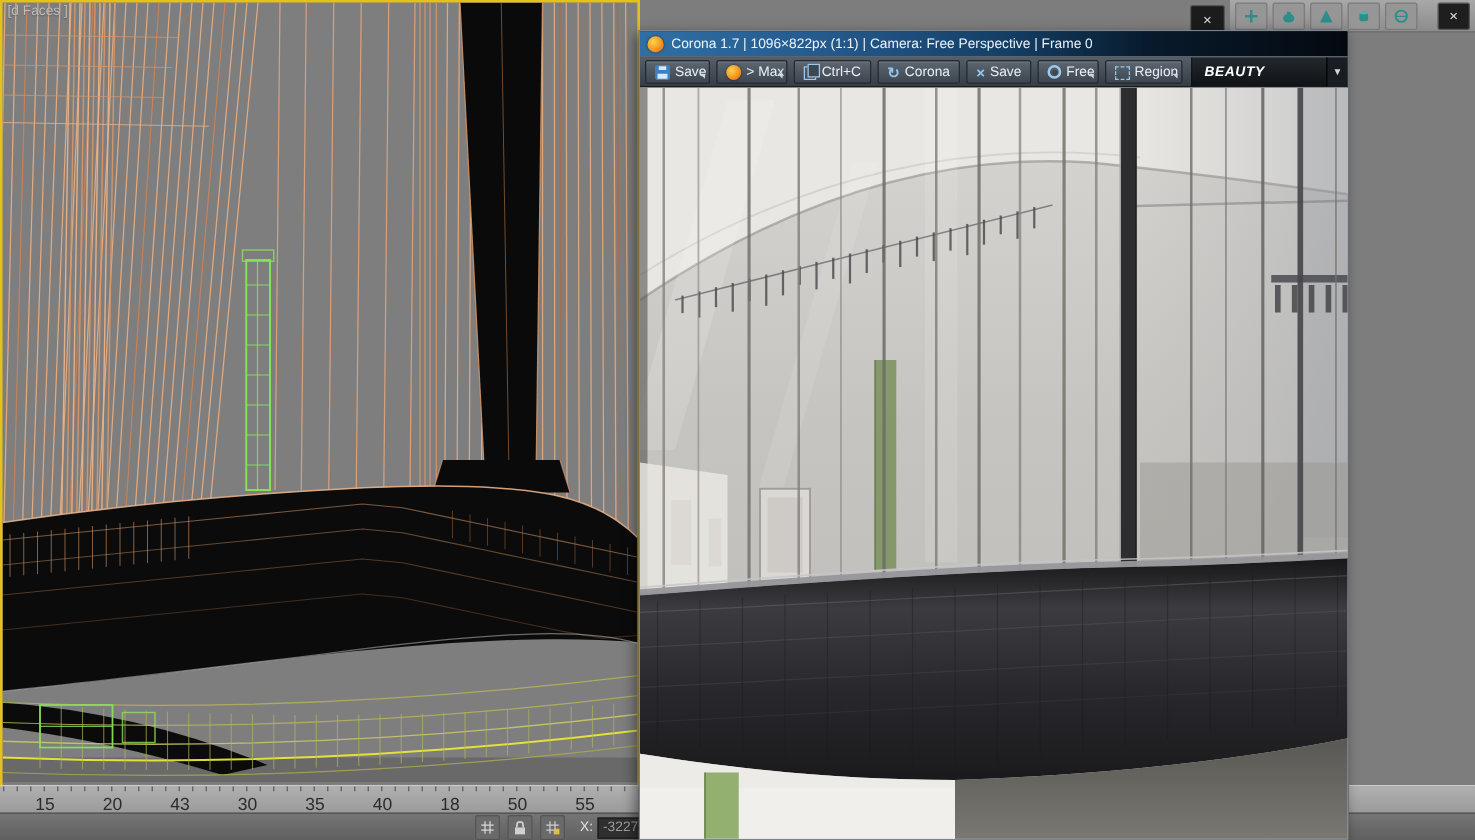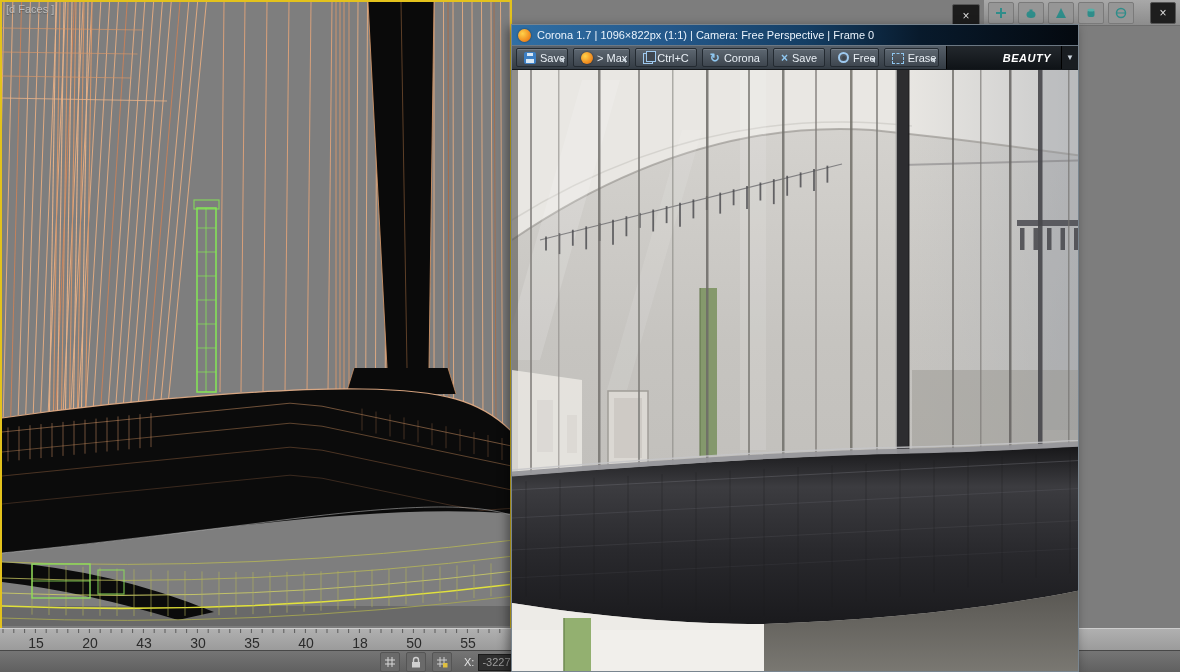--- a/index.html
+++ b/index.html
@@ -56,21 +56,21 @@
   .ic-save::after{content:"";position:absolute;left:2px;bottom:1px;width:8px;height:4px;background:#d9e8f6;}
   .ic-save::before{content:"";position:absolute;left:3px;top:1px;width:6px;height:3px;background:#d9e8f6;}
   .ic-copy{border:1px solid #9ec9ef;width:8px;height:9px;top:1px;}
   .ic-copy::after{content:"";position:absolute;left:2px;top:-3px;width:8px;height:9px;border:1px solid #9ec9ef;background:#3e464f;}
   .ic-glyph{width:auto;height:auto;color:#8fc7f0;font-size:12px;line-height:12px;font-weight:bold;}
   .ic-gear{border:2px solid #9ec9ef;border-radius:50%;width:7px;height:7px;}
   .ic-gear::after{content:"";position:absolute;left:1.5px;top:1.5px;width:4px;height:4px;border-radius:50%;background:#3e464f;}
   .ic-region{border:1px dashed #8fc7f0;width:10px;height:9px;top:1px;}
   .cr-channel{flex:1;align-self:stretch;display:flex;align-items:center;padding:0 10px;margin-left:2px;
               background:linear-gradient(#23282d,#0f1317);border-left:1px solid #000;color:#fff;
-              font-size:11px;font-style:italic;font-weight:bold;letter-spacing:.5px;justify-content:flex-end;}
+              font-size:11px;font-style:italic;font-weight:bold;letter-spacing:.5px;}
   .cr-dd{flex:0 0 16px;align-self:stretch;display:flex;align-items:center;justify-content:center;
          background:#191d21;border-left:1px solid #000;color:#cdd6de;font-size:8px;}
   .cr-render{flex:1;position:relative;background:#c4c2be;overflow:hidden;}
   .cr-render svg{position:absolute;left:0;top:0;}
 </style>
 </head>
 <body>
 
 <div id="screen">
 
@@ -378,21 +378,21 @@
       <div class="cr-btn">
         <span class="ic ic-glyph">×</span>
         <span>Save</span>
       </div>
       <div class="cr-btn has-dd">
         <span class="ic ic-gear"></span>
         <span>Free</span>
       </div>
       <div class="cr-btn has-dd">
         <span class="ic ic-region"></span>
-        <span>Erase</span>
+        <span>Region</span>
       </div>
       <div class="cr-channel">
         <span>BEAUTY</span>
       </div>
       <div class="cr-dd">▼</div>
     </div>
     <div class="cr-render">
       <svg id="render-svg" width="667" height="605" viewBox="0 0 667 605">
         <defs>
           <linearGradient id="gBase" x1="0" y1="0" x2="0" y2="1">

